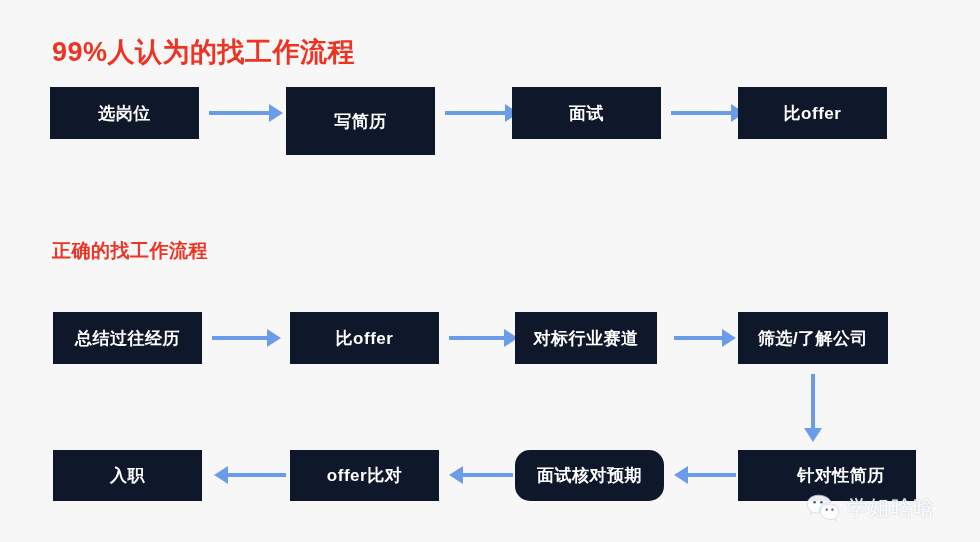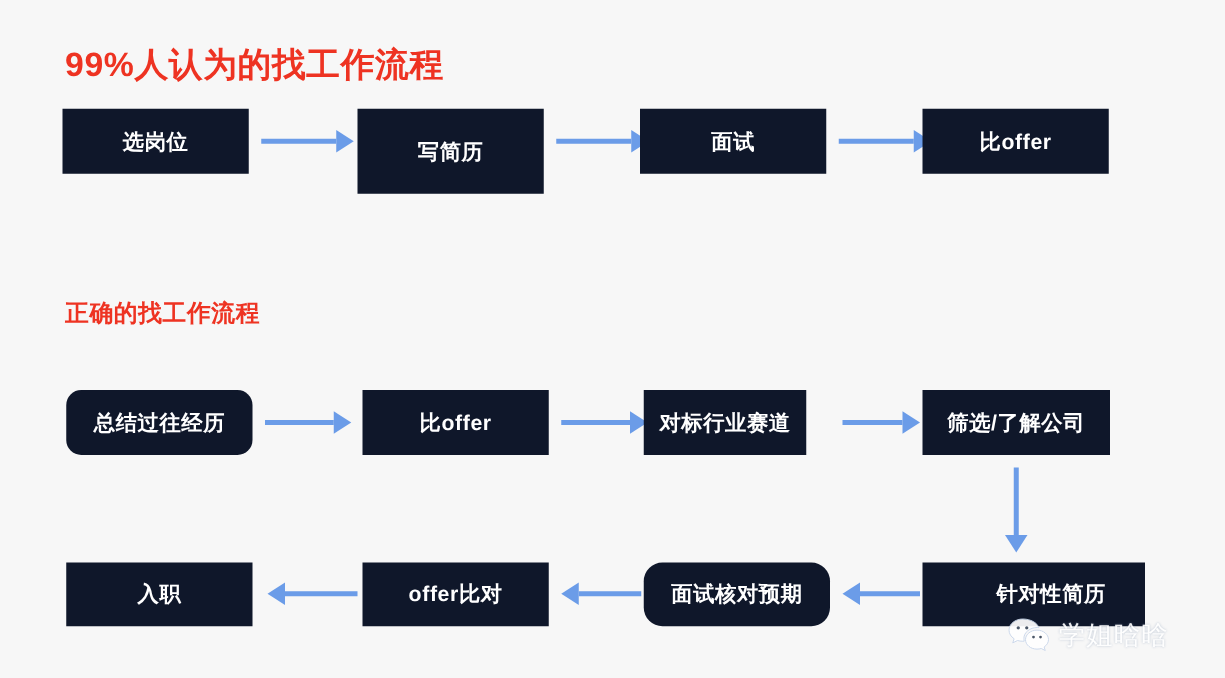--- a/index.html
+++ b/index.html
@@ -144,35 +144,35 @@
 
   <div class="arrow-h right" style="left:671px; top:104px; width:74px;">
     <span class="shaft"></span>
     <span class="head"></span>
   </div>
 
   <div class="node" style="left:738px; top:87px; width:149px; height:52px;">比offer</div>
 
   <div class="section-title" id="title-2">正确的找工作流程</div>
 
-  <div class="node" style="left:53px; top:312px; width:149px; height:52px;border-radius:12px;">总结过往经历</div>
+  <div class="node" style="left:53px; top:312px; width:149px; height:52px;">总结过往经历</div>
 
   <div class="arrow-h right" style="left:212px; top:329px; width:69px;">
     <span class="shaft"></span>
     <span class="head"></span>
   </div>
 
   <div class="node" style="left:290px; top:312px; width:149px; height:52px;">比offer</div>
 
   <div class="arrow-h right" style="left:449px; top:329px; width:69px;">
     <span class="shaft"></span>
     <span class="head"></span>
   </div>
 
-  <div class="node" style="left:515px; top:312px; width:130px; height:52px;">对标行业赛道</div>
+  <div class="node" style="left:515px; top:312px; width:142px; height:52px;">对标行业赛道</div>
 
   <div class="arrow-h right" style="left:674px; top:329px; width:62px;">
     <span class="shaft"></span>
     <span class="head"></span>
   </div>
 
   <div class="node" style="left:738px; top:312px; width:150px; height:52px;">筛选/了解公司</div>
 
   <div class="arrow-v" style="left:804px; top:374px; height:68px;">
     <span class="shaft"></span>

